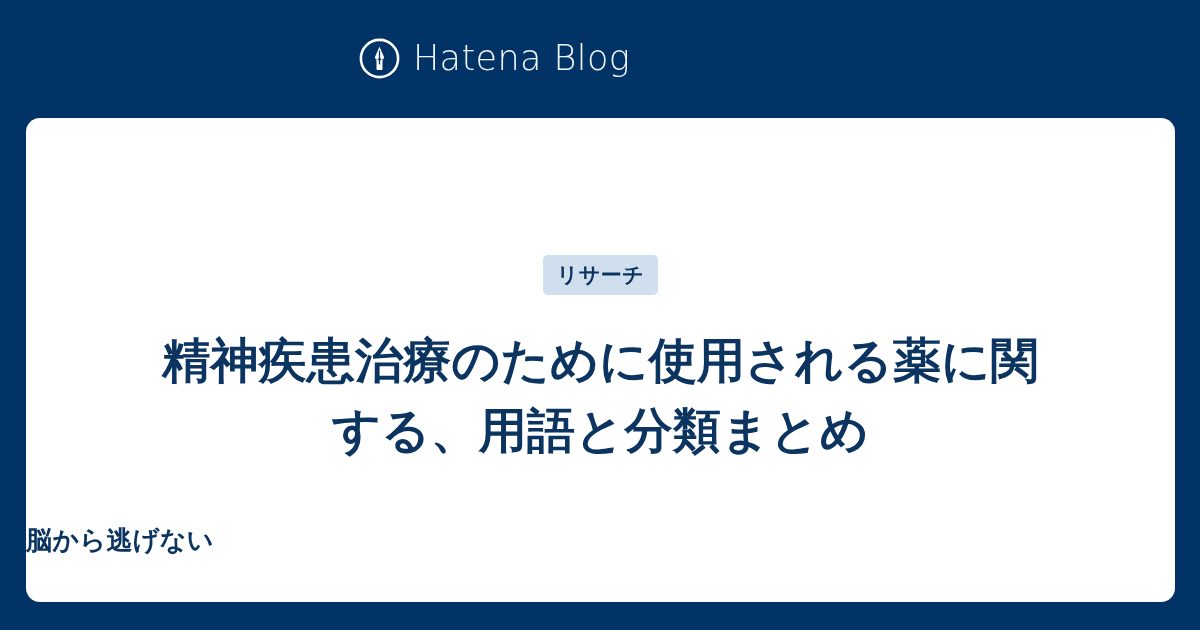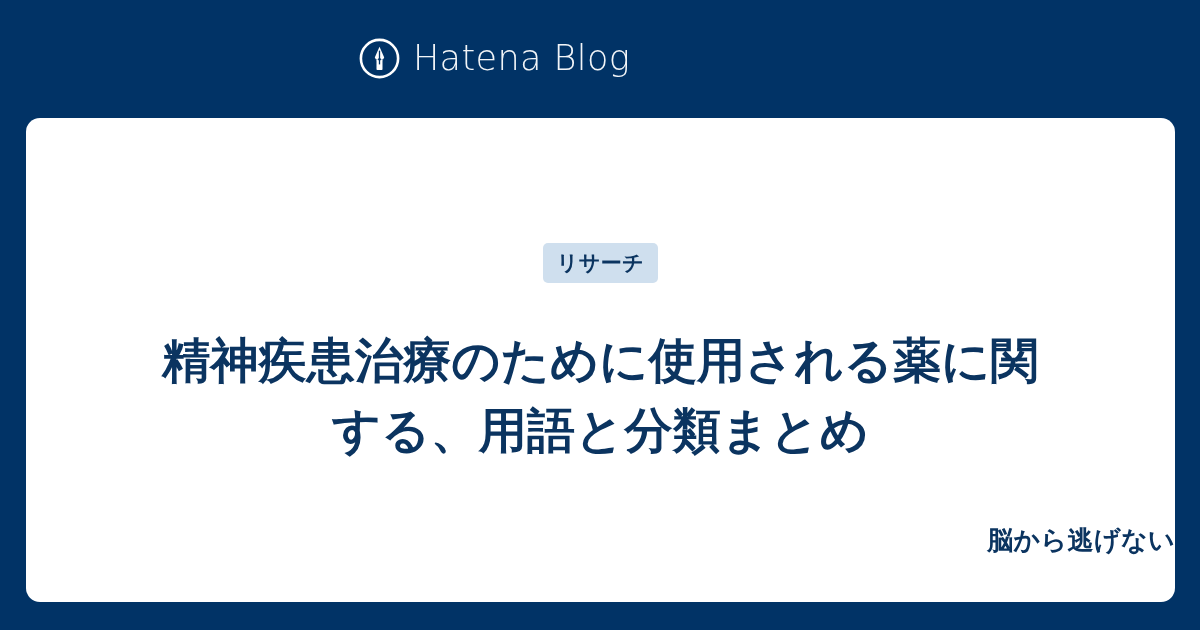--- a/index.html
+++ b/index.html
@@ -105,38 +105,38 @@
     font-size: 21px;
     font-weight: 700;
     line-height: 1;
     padding: 9px 14px 10px 14px;
     border-radius: 5px;
     letter-spacing: 0.5px;
     white-space: nowrap;
   }
 
   .entry-title {
-    margin: 12px;
+    margin: 0;
     font-size: 48px;
     font-weight: 700;
     line-height: 70px;
     color: #0b3460;
     text-align: center;
     letter-spacing: 0.2px;
     max-width: 880px;
     word-break: break-all;
   }
 
   .blog-name-row {
     position: absolute;
     left: 0;
     right: 0;
     top: 407px;
     display: flex;
-    justify-content: flex-end;
+    justify-content: flex-start;
   }
 
   .blog-name {
     font-size: 26px;
     font-weight: 700;
     color: #0b3460;
     line-height: 1.2;
     text-align: center;
     letter-spacing: 0.4px;
     white-space: nowrap;

